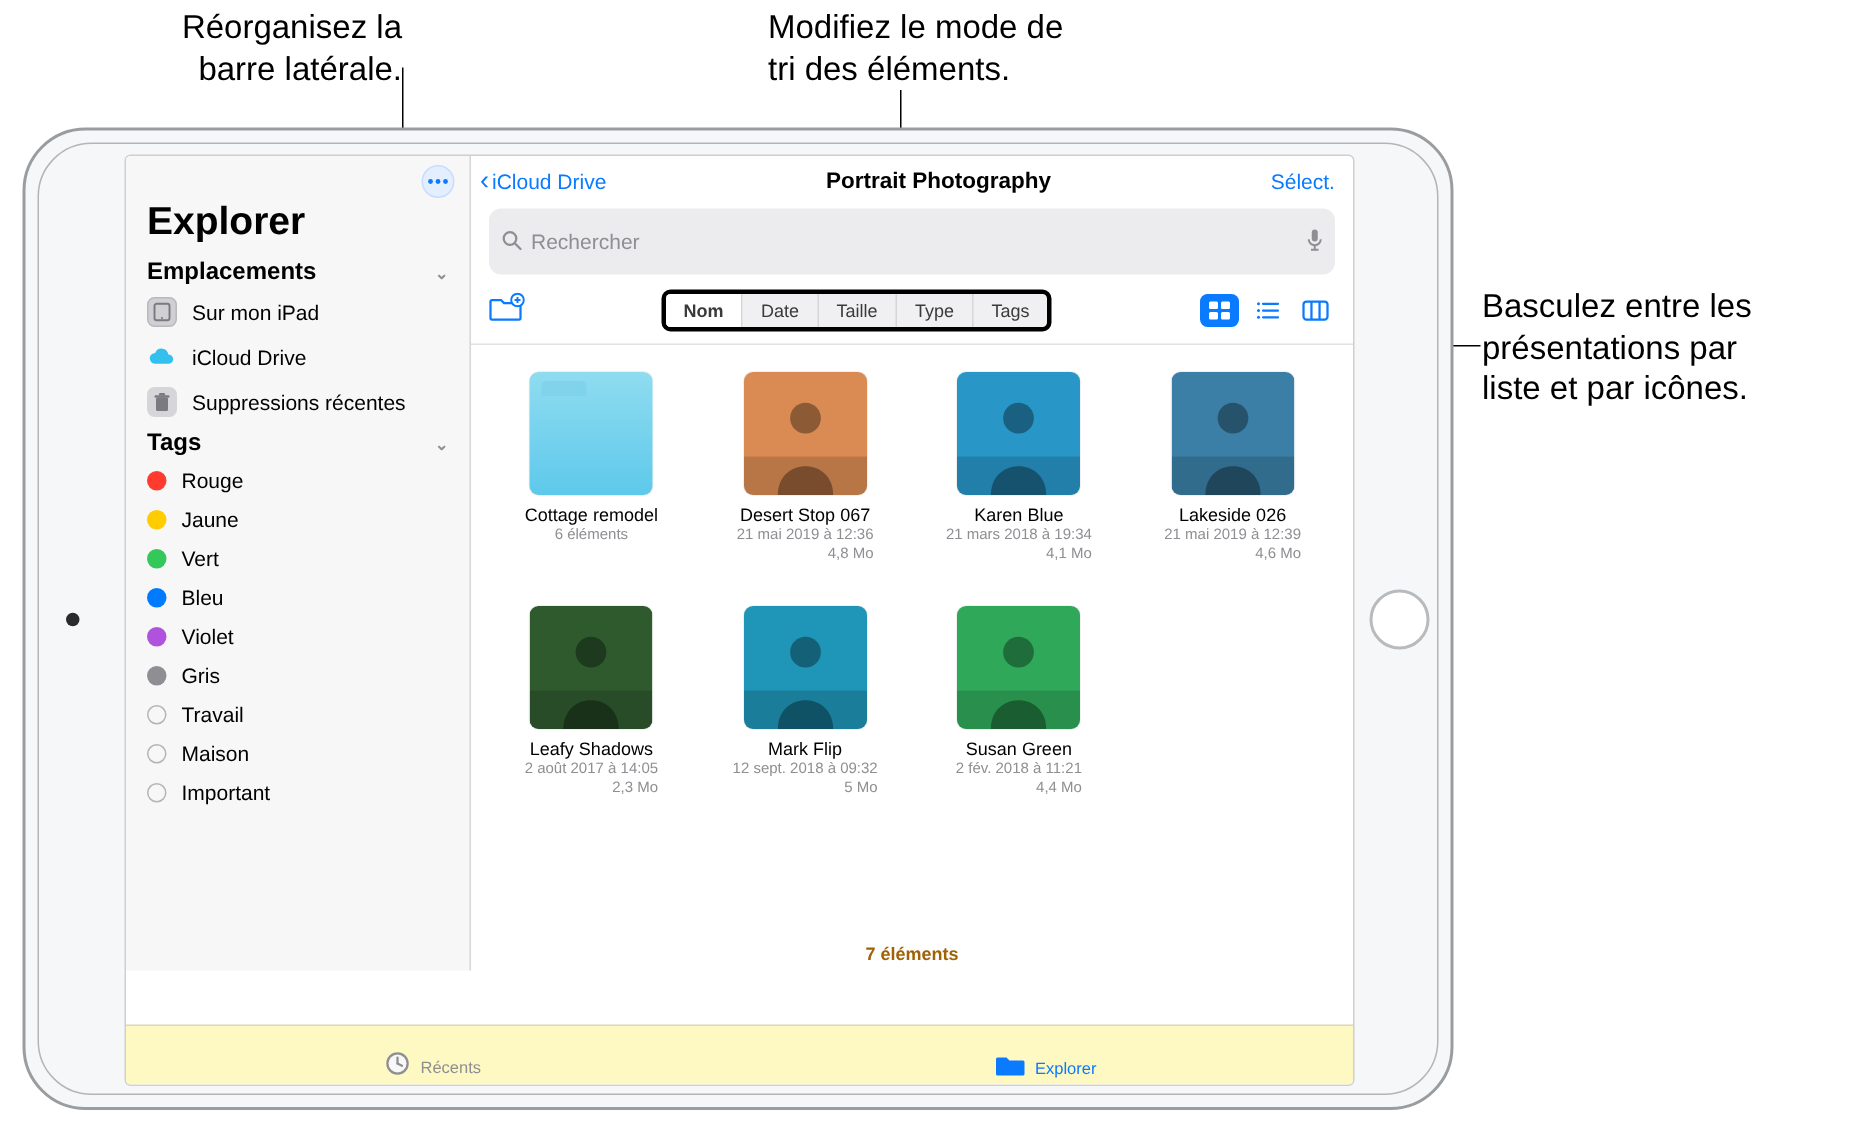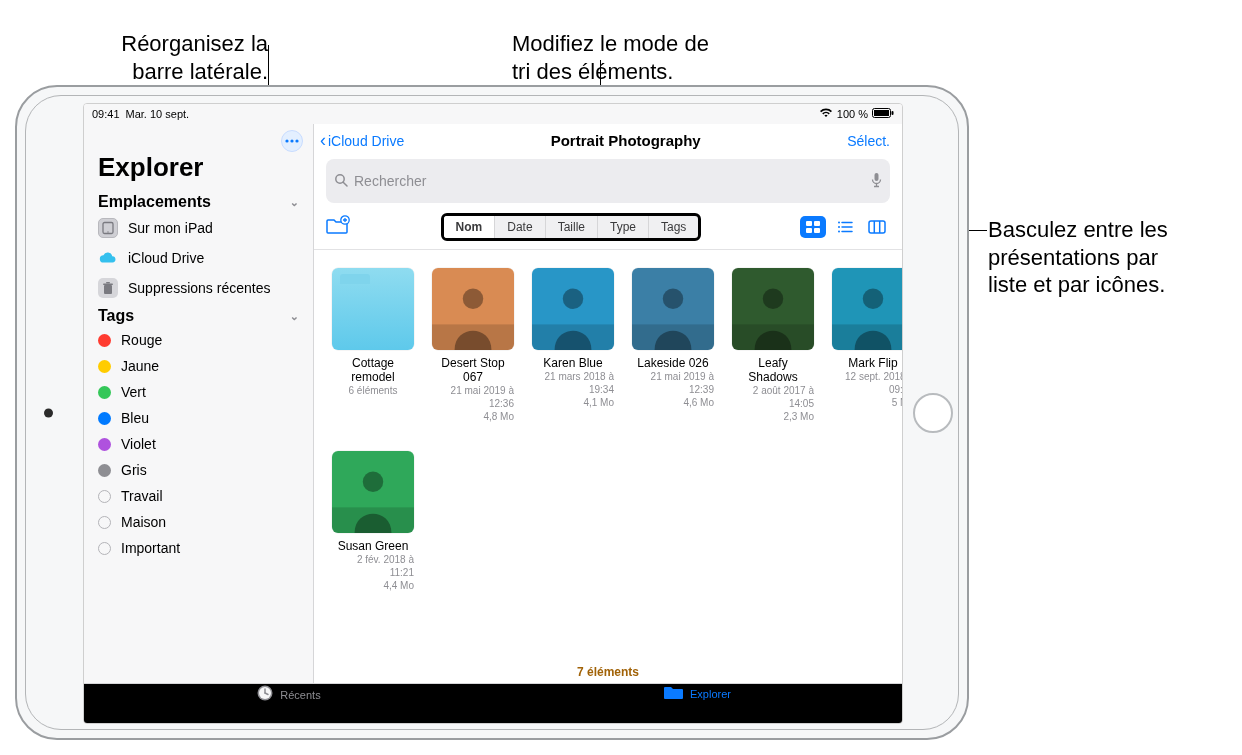--- a/index.html
+++ b/index.html
@@ -13,21 +13,20 @@
     overflow: hidden;
     color: #000;
   }
   
   .callout {
     position: absolute;
     font-size: 22px;
     line-height: 1.25;
     color: #000;
     white-space: pre-line;
-    margin-top: 26px;
   }
   .leader {
     position: absolute;
     background: #000;
   }
   
   .ipad {
     position: absolute;
     left: 15px;
     top: 85px;
@@ -235,21 +234,21 @@
     display: flex; align-items:center; justify-content:center;
   }
   .view-btn.active { background: #0a7aff; color: #fff; }
   .grid-area {
     flex: 1;
     overflow: auto;
     padding: 18px 18px 4px 18px;
   }
   .file-grid {
     display: grid;
-    grid-template-columns: repeat(6, 1fr);
+    grid-template-columns: repeat(4, 1fr);
     gap: 28px 18px;
   }
   .file-card {
     display: flex;
     flex-direction: column;
     align-items: center;
     font-size: 11px;
     color: #000;
   }
   .thumb {
@@ -277,22 +276,23 @@
     text-align: center;
     font-size: 12px;
     font-weight: 600;
     padding: 6px 0 4px 0;
     color: #a16207;
   }
   .tabbar {
     height: 40px;
     border-top: 1px solid #d6d6d8;
     display: flex;
-    align-items: flex-start;
-    background: #000000;
+    align-items: flex-end;
+    background: #fef9c3;
+    margin-top: 36px;
   }
   .tab {
     flex: 1;
     display: flex;
     align-items: center;
     justify-content: center;
     gap: 6px;
     font-size: 11px;
     color: #8e8e93;
   }
@@ -320,41 +320,20 @@
 <div class="leader" style="left:949px; top:230px; width:38px; height:1px;"></div>
 <div class="leader" style="left:949px; top:230px; width:1px; height:72px;"></div>
 
 <div class="ipad">
   <div class="ipad-inner"></div>
   <div class="camera"></div>
   <div class="home-btn"></div>
 
   <div class="screen">
 
-    <div class="statusbar">
-      <div style="display:flex; gap:6px;">
-        <span>09:41</span>
-        <span>Mar. 10 sept.</span>
-      </div>
-      <div class="status-right">
-        <span>
-          <svg width="14" height="10" viewBox="0 0 14 10">
-              <path d="M7 9 L5.4 7.4 A2.3 2.3 0 0 1 8.6 7.4 Z M3.2 5.2 A5.4 5.4 0 0 1 10.8 5.2 L9.6 6.4 A3.7 3.7 0 0 0 4.4 6.4 Z M1 3 A8.5 8.5 0 0 1 13 3 L11.8 4.2 A6.8 6.8 0 0 0 2.2 4.2 Z" fill="#000"></path>
-            </svg>
-        </span>
-        <span>100 %</span>
-        <span>
-          <svg width="22" height="10" viewBox="0 0 22 10">
-              <rect x="0.5" y="0.5" width="18" height="9" rx="2" fill="none" stroke="#000"></rect>
-              <rect x="2" y="2" width="15" height="6" fill="#000"></rect>
-              <rect x="19.5" y="3" width="2" height="4" rx="1" fill="#000"></rect>
-            </svg>
-        </span>
-      </div>
-    </div>
 
     <div class="content">
 
       <div class="sidebar">
         <div class="sidebar-top">
           <div class="more-btn">
             <svg width="14" height="4" viewBox="0 0 14 4">
                 <circle cx="2" cy="2" r="1.6" fill="#0a7aff"></circle>
                 <circle cx="7" cy="2" r="1.6" fill="#0a7aff"></circle>
                 <circle cx="12" cy="2" r="1.6" fill="#0a7aff"></circle>

